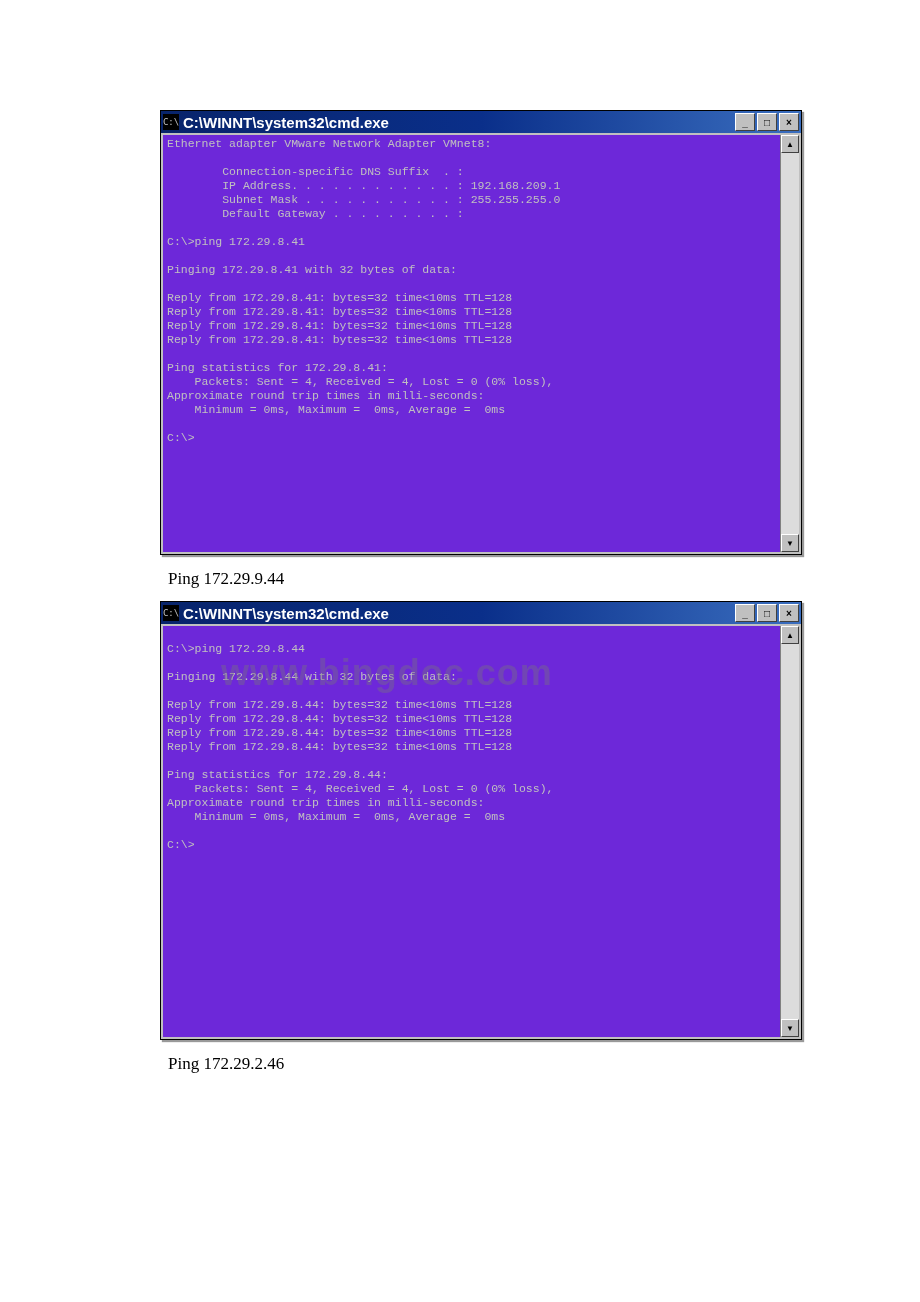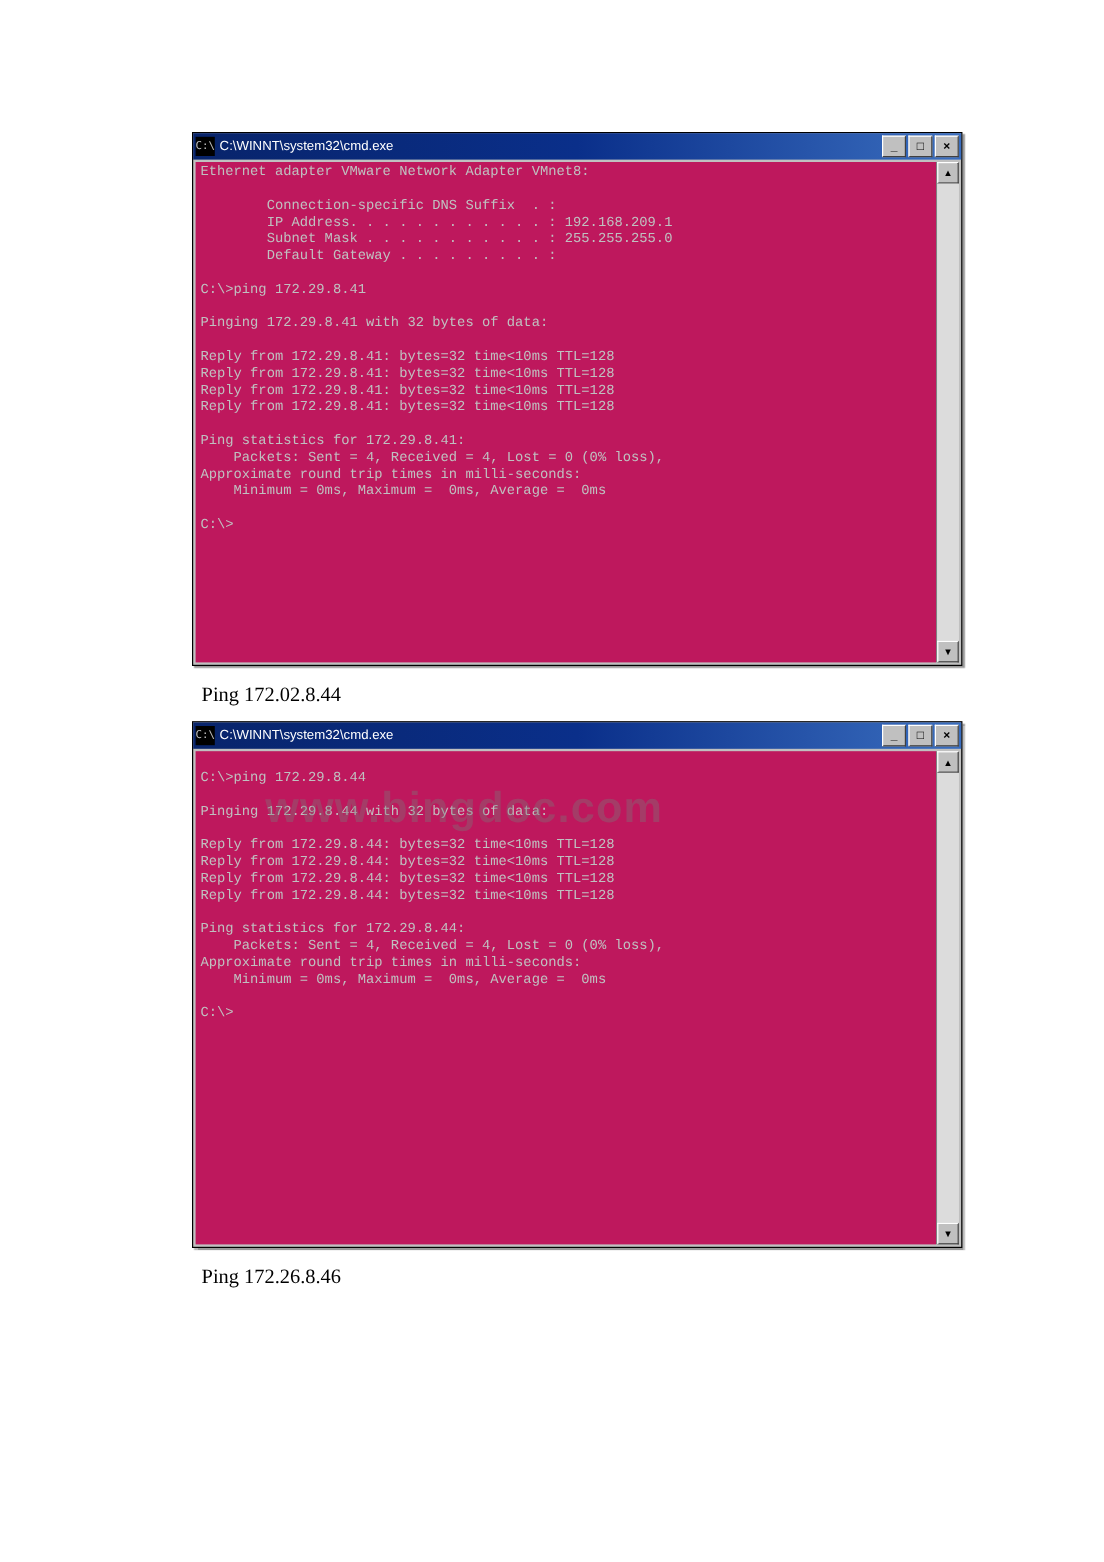--- a/index.html
+++ b/index.html
@@ -34,22 +34,22 @@
     display: inline-flex;
     align-items: center;
     justify-content: center;
     font-size: 9px;
     color: #c0c0c0;
     font-family: monospace;
   }
   .title-text {
     color: #fff;
     font-family: Tahoma, sans-serif;
-    font-weight: normal;
-    font-size: 11px;
+    font-weight: bold;
+    font-size: 15px;
     flex: 1;
     white-space: nowrap;
   }
   .win-buttons {
     display: flex;
     gap: 2px;
   }
   .win-btn {
     width: 18px;
     height: 16px;
@@ -66,21 +66,21 @@
     font-weight: bold;
     color: #000;
     cursor: pointer;
   }
   .console-wrap {
     display: flex;
     padding: 2px;
   }
   .console {
     flex: 1;
-    background: #be185d;
+    background: #6d28d9;
     color: #c0c0c0;
     font-family: "Lucida Console", "Courier New", monospace;
     font-size: 11.5px;
     line-height: 14px;
     padding: 2px 4px;
     white-space: pre;
     overflow: hidden;
     min-height: 100px;
   }
   .height1 { height: 413px; }
@@ -167,21 +167,21 @@
 
 C:\&gt;</div>
       <div class="scrollbar">
         <div class="sb-btn">▲</div>
         <div class="sb-track"></div>
         <div class="sb-btn">▼</div>
       </div>
     </div>
   </div>
 
-  <div class="caption">Ping 172.02.8.44</div>
+  <div class="caption">Ping 172.29.9.44</div>
 
   <div class="cmd-window">
     <div class="titlebar">
       <span class="sysicon">C:\</span>
       <span class="title-text">C:\WINNT\system32\cmd.exe</span>
       <div class="win-buttons">
         <div class="win-btn">_</div>
         <div class="win-btn">□</div>
         <div class="win-btn">×</div>
       </div>
@@ -205,15 +205,15 @@
 C:\&gt;</div>
       <div class="scrollbar">
         <div class="sb-btn">▲</div>
         <div class="sb-track"></div>
         <div class="sb-btn">▼</div>
       </div>
       <div class="wm-text">www.bingdoc.com</div>
     </div>
   </div>
 
-  <div class="caption">Ping 172.26.8.46</div>
+  <div class="caption">Ping 172.29.2.46</div>
 
 </div>
 
 </body></html>

